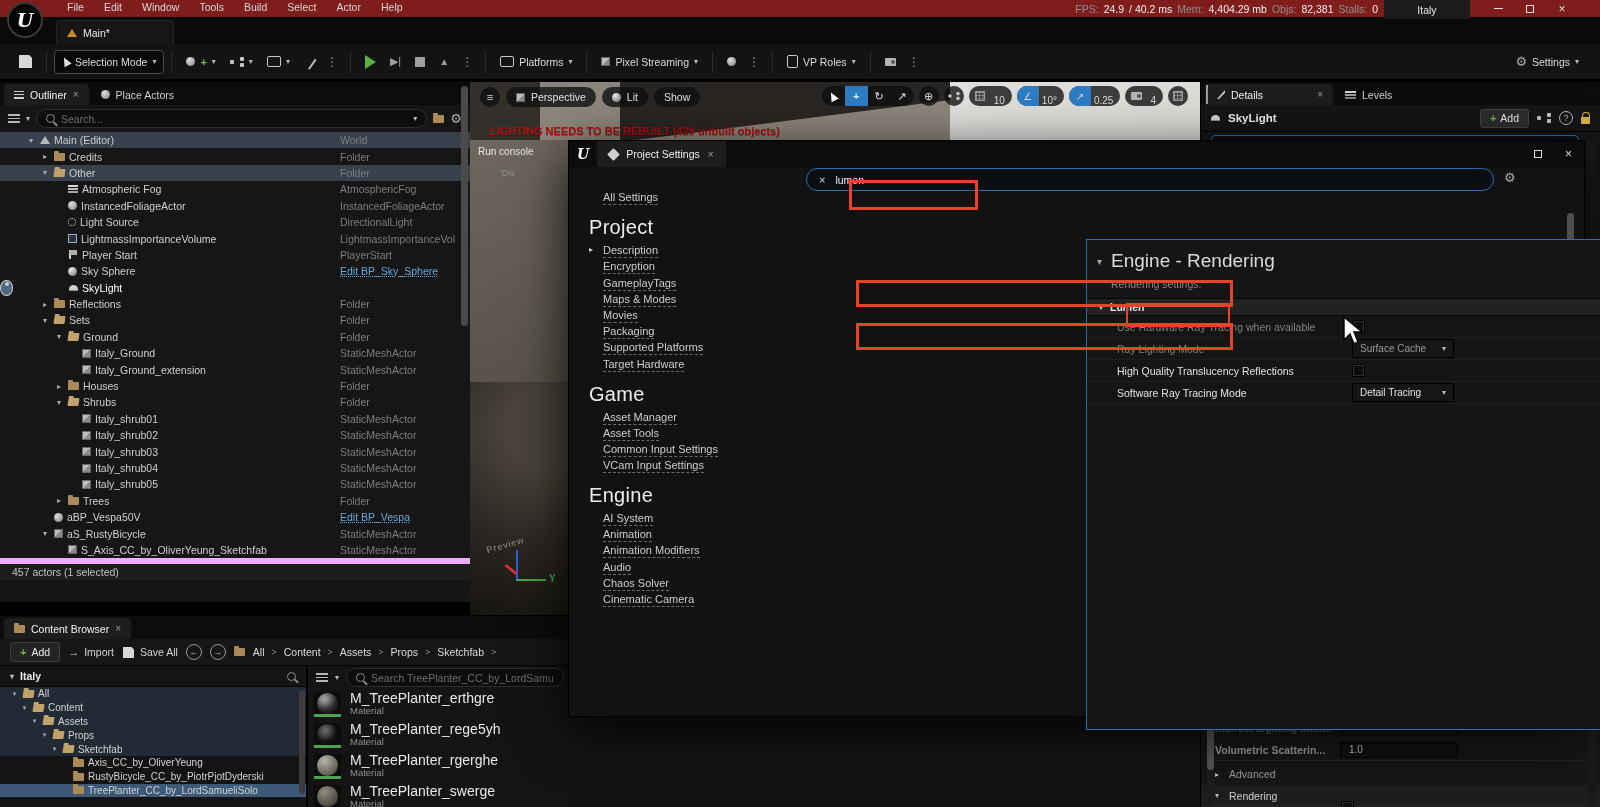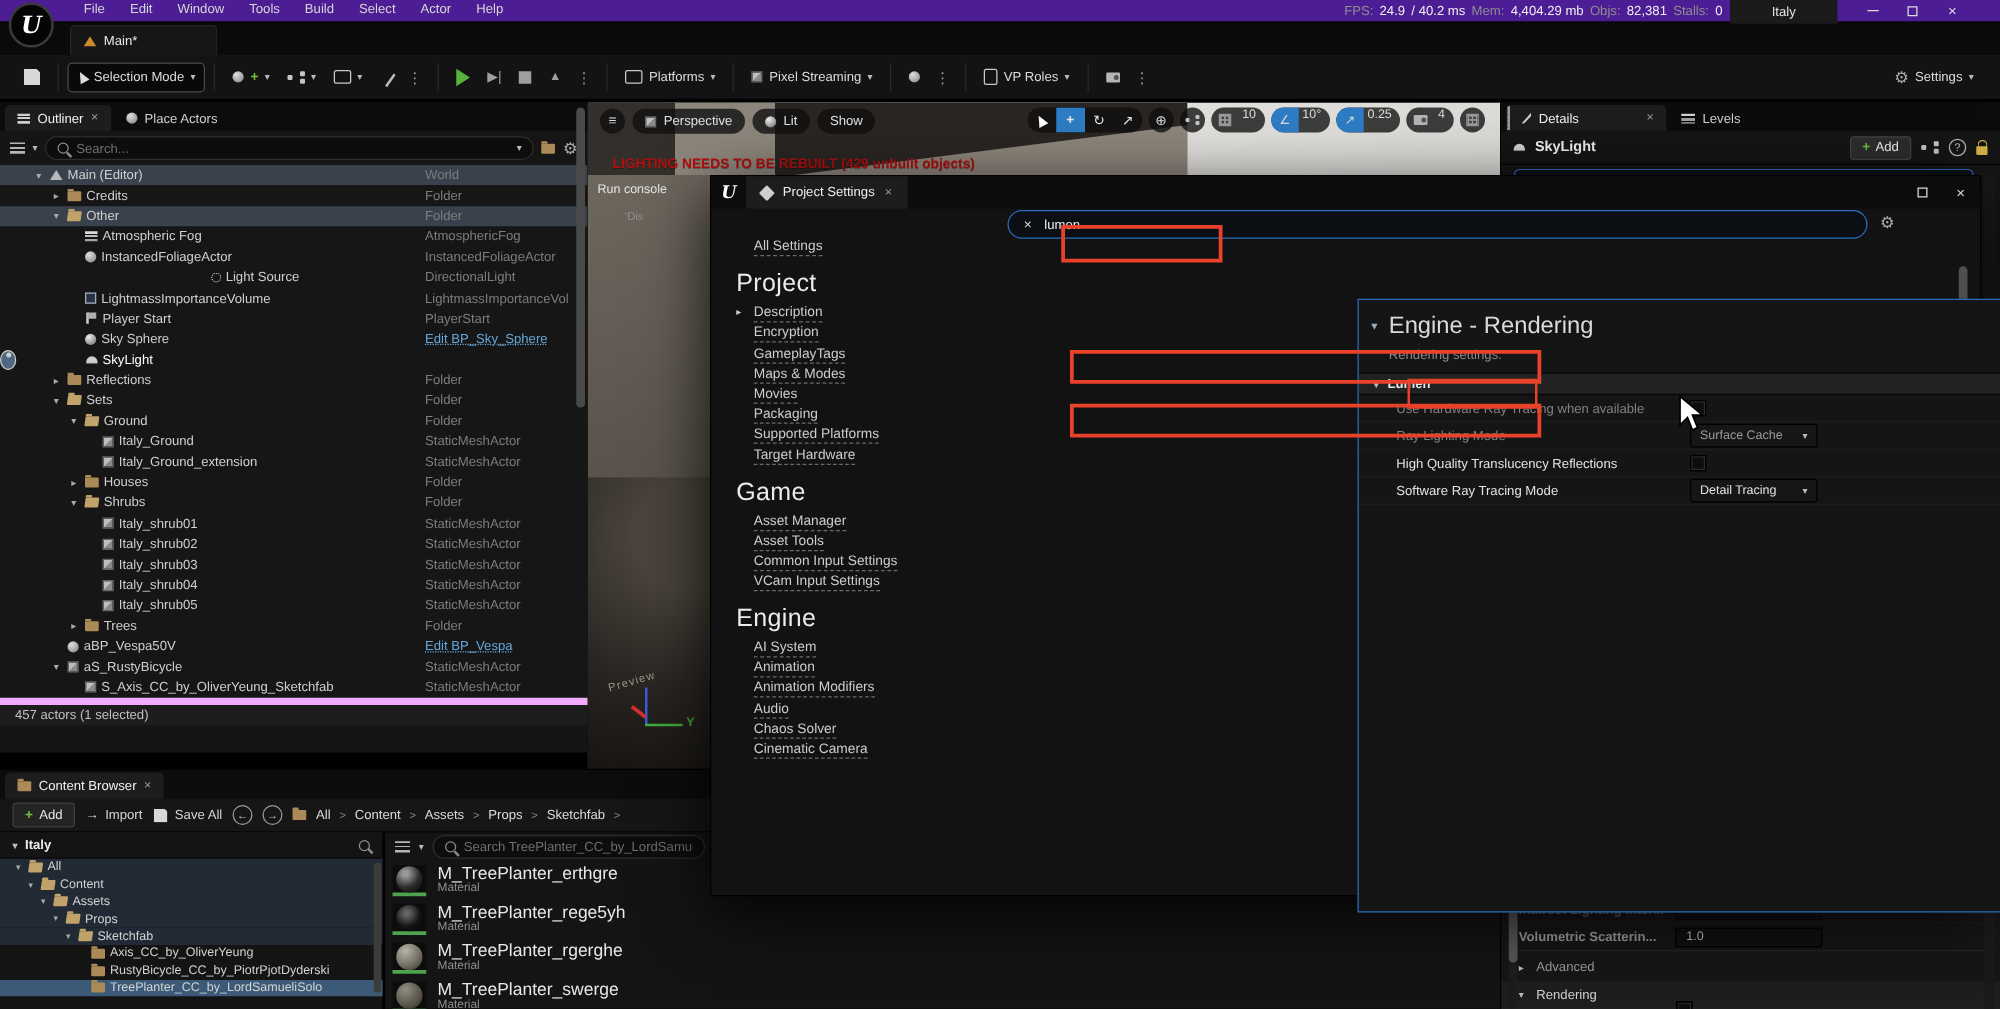--- a/index.html
+++ b/index.html
@@ -1,21 +1,21 @@
 <!DOCTYPE html>
 <html><head>
 <meta charset="utf-8">
 <style>
   * { margin:0; padding:0; box-sizing:border-box; }
   html,body { width:1600px; height:807px; overflow:hidden; background:#000; font-family:"Liberation Sans",sans-serif; color:#cfcfcf; }
   .abs { position:absolute; }
   .flex { display:flex; align-items:center; }
 
   
-  #menubar { left:0; top:0; width:1600px; height:17px; background:#4c1d95; z-index:30; }
+  #menubar { left:0; top:0; width:1600px; height:17px; background:#7f1d1d; z-index:30; }
   #menubar .menus { position:absolute; left:58px; top:0; height:17px; display:flex; gap:2px; }
   .menu-item { padding:1px 9px; font-size:10.5px; color:#d6d6d6; }
   #stats { position:absolute; right:222px; top:0; height:17px; display:flex; gap:5px; align-items:center; font-size:10.5px; }
   #stats .k { color:#8e8e8e; } #stats .v { color:#efefef; }
   #proj-name { position:absolute; right:130px; top:0; width:86px; height:19px; background:#1b1b1b; display:flex; align-items:center; justify-content:center; font-size:10.5px; color:#e5e5e5; }
   .winctl { position:absolute; top:2px; width:16px; height:13px; display:flex; align-items:center; justify-content:center; color:#ddd; font-size:11px; }
   .ctl-min-bar { width:9px; height:1.5px; background:#ddd; }
   .ctl-max-box { width:8px; height:8px; border:1.2px solid #ddd; }
   #ue-logo { left:7px; top:2px; width:36px; height:36px; border-radius:50%; background:#050505; border:2px solid #3a3a3a; z-index:40; display:flex; align-items:center; justify-content:center; font-family:"DejaVu Serif",serif; font-style:italic; font-weight:bold; font-size:19px; color:#fff; }
 
@@ -104,21 +104,21 @@
   #vp-console2 { position:absolute; left:30px; top:86px; font-size:9px; color:#8f8f8f; }
   #vp-preview { position:absolute; left:16px; top:458px; font-size:9px; color:#9a948c; transform:rotate(-16deg); letter-spacing:1px; }
   #vp-toolbar { position:absolute; left:10px; top:4px; width:712px; height:22px; display:flex; align-items:center; gap:6px; }
   .vp-pill { height:20px; border-radius:10px; background:rgba(16,16,16,.78); color:#e0e0e0; font-size:10.5px; display:flex; align-items:center; gap:6px; padding:0 10px; }
   .vp-circle { width:20px; height:20px; border-radius:50%; background:rgba(16,16,16,.78); color:#ddd; display:flex; align-items:center; justify-content:center; font-size:11px; }
   #vp-right { position:absolute; right:12px; top:4px; display:flex; align-items:center; gap:5px; }
   .xf-group { height:20px; border-radius:10px; background:rgba(16,16,16,.78); display:flex; align-items:center; overflow:hidden; }
   .xf-btn { width:23px; height:20px; display:flex; align-items:center; justify-content:center; color:#e8e8e8; font-size:11px; }
   .xf-btn.active { background:#2e7cc4; }
   .cursor-tri { width:0; height:0; border-left:4px solid transparent; border-right:4px solid transparent; border-bottom:9px solid #fff; transform:rotate(-28deg); }
-  .snap-pill { height:20px; border-radius:10px; background:rgba(16,16,16,.78); display:flex; align-items:flex-start; overflow:hidden; color:#ddd; font-size:10px; }
+  .snap-pill { height:20px; border-radius:10px; background:rgba(16,16,16,.78); display:flex; align-items:flex-end; overflow:hidden; color:#ddd; font-size:10px; }
   .snap-ico { width:22px; height:20px; display:flex; align-items:center; justify-content:center; }
   .snap-ico.active { background:#2e7cc4; }
   .snap-val { padding:0 7px 0 3px; }
   #gizmo { position:absolute; left:24px; top:460px; width:70px; height:70px; }
   #gizmo .gz { position:absolute; }
 
   
   #cbrowser { left:0; top:615px; width:1200px; height:192px; background:#141414; z-index:10; border-top:1px solid #000; }
   #cb-toolbar { height:27px; display:flex; align-items:center; gap:8px; padding:0 10px; background:#161616; border-bottom:1px solid #050505; font-size:10.5px; }
   #cb-add { height:20px; border:1px solid #3e3e3e; background:#242424; border-radius:3px; display:flex; align-items:center; gap:5px; padding:0 9px; color:#e8e8e8; }
@@ -467,21 +467,21 @@
         <span class="o-label" style="padding-left: 28px;">
           <span class="arw"></span>
           <span class="i i-actor"></span>
           <span class="olbl">InstancedFoliageActor</span>
         </span>
         <span class="o-type">InstancedFoliageActor</span>
       </div>
 
       <div class="o-row">
         <span class="gutter"></span>
-        <span class="o-label" style="padding-left: 28px; justify-content: center;">
+        <span class="o-label" style="padding-left: 28px;">
           <span class="arw"></span>
           <span class="i i-sun"></span>
           <span class="olbl">Light Source</span>
         </span>
         <span class="o-type">DirectionalLight</span>
       </div>
 
       <div class="o-row">
         <span class="gutter"></span>
         <span class="o-label" style="padding-left: 28px;">

